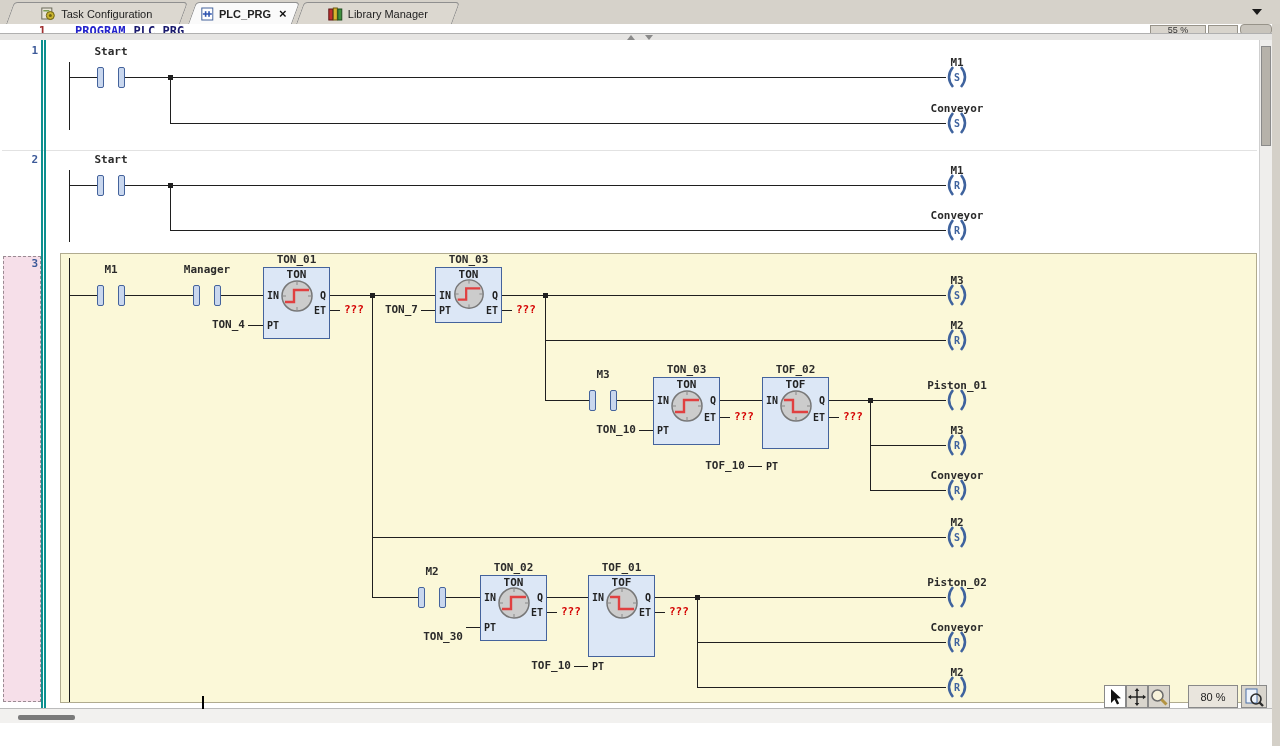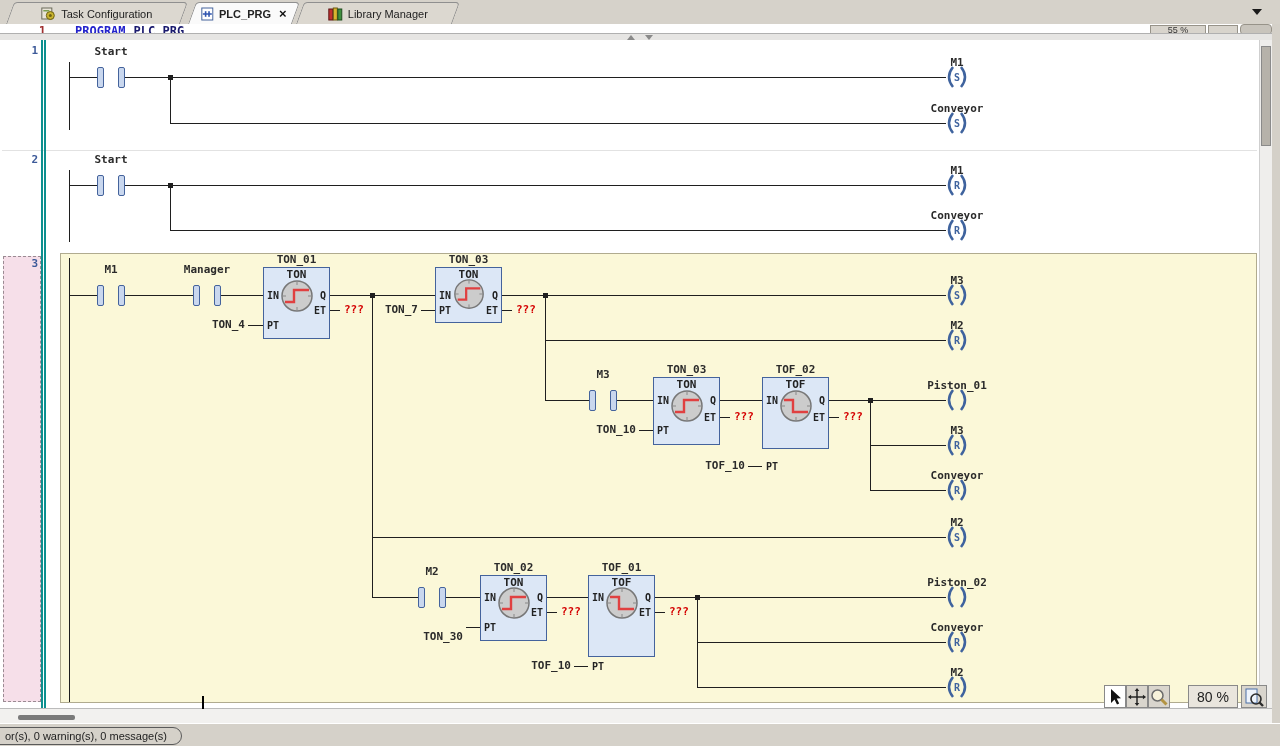--- a/index.html
+++ b/index.html
@@ -54,21 +54,21 @@
   .vsbthumb{position:absolute;left:1px;top:6px;width:10px;height:100px;background:#b6b2aa;border:1px solid #8a8a8a;box-sizing:border-box;}
   .rightedge{position:absolute;left:1272px;top:24px;width:8px;height:722px;background:#d4d0c8;}
   .hstrip{position:absolute;left:0;top:708px;width:1272px;height:15px;background:#f2f1ef;border-top:1px solid #bbbbbb;box-sizing:border-box;}
   .hsbthumb{position:absolute;left:18px;top:6px;width:57px;height:5px;background:#7a7a7a;border-radius:2px;}
   .ibeam{position:absolute;left:202px;top:696px;width:2px;height:13px;background:#000;}
   .statusbar{position:absolute;left:0;top:723px;width:1280px;height:23px;background:#d5d1c9;border-top:1px solid #ffffff;box-sizing:border-box;}
   .statusbox{position:absolute;left:-30px;top:3px;width:212px;height:18px;border:1px solid #5a5a5a;border-radius:0 9px 9px 0;display:flex;align-items:center;padding-left:34px;box-sizing:border-box;font-size:11px;color:#222;}
   
   .tbtn{position:absolute;width:22px;height:23px;background:#d9d5cd;border:1px solid #898989;box-sizing:border-box;display:flex;align-items:center;justify-content:center;}
   .tbtn.sel{background:#ffffff;}
-  .zbox{position:absolute;width:50px;height:23px;background:#e9e5dd;border:1px solid #898989;box-sizing:border-box;display:flex;align-items:center;justify-content:center;font-size:14px;color:#222;}
+  .zbox{position:absolute;width:50px;height:23px;background:#e9e5dd;border:1px solid #898989;box-sizing:border-box;display:flex;align-items:center;justify-content:center;font-size:11px;color:#222;}
 </style>
 </head>
 <body>
 
 <div class="app">
 
   <div class="tabbar">
     <div class="tab" style="left:10px;width:172px;">
       <div class="tc">
         <svg width="15" height="14" viewBox="0 0 15 14">
@@ -474,19 +474,14 @@
         <rect x="3" y="3" width="11" height="14" fill="#eef3fb" stroke="#4a6fa5"></rect>
         <circle cx="13" cy="13" r="5" fill="none" stroke="#2b2b2b" stroke-width="1.6"></circle>
         <line x1="16.5" y1="16.5" x2="20" y2="20" stroke="#2b2b2b" stroke-width="2.4"></line>
       </svg>
   </div>
 
   <div class="hstrip">
       <div class="hsbthumb"></div>
     </div>
   <div class="ibeam"></div>
-  <div class="statusbar">
-    <div class="statusbox">
-        <span>or(s), 0 warning(s), 0 message(s)</span>
-      </div>
-  </div>
 
 </div>
 
 </body></html>

